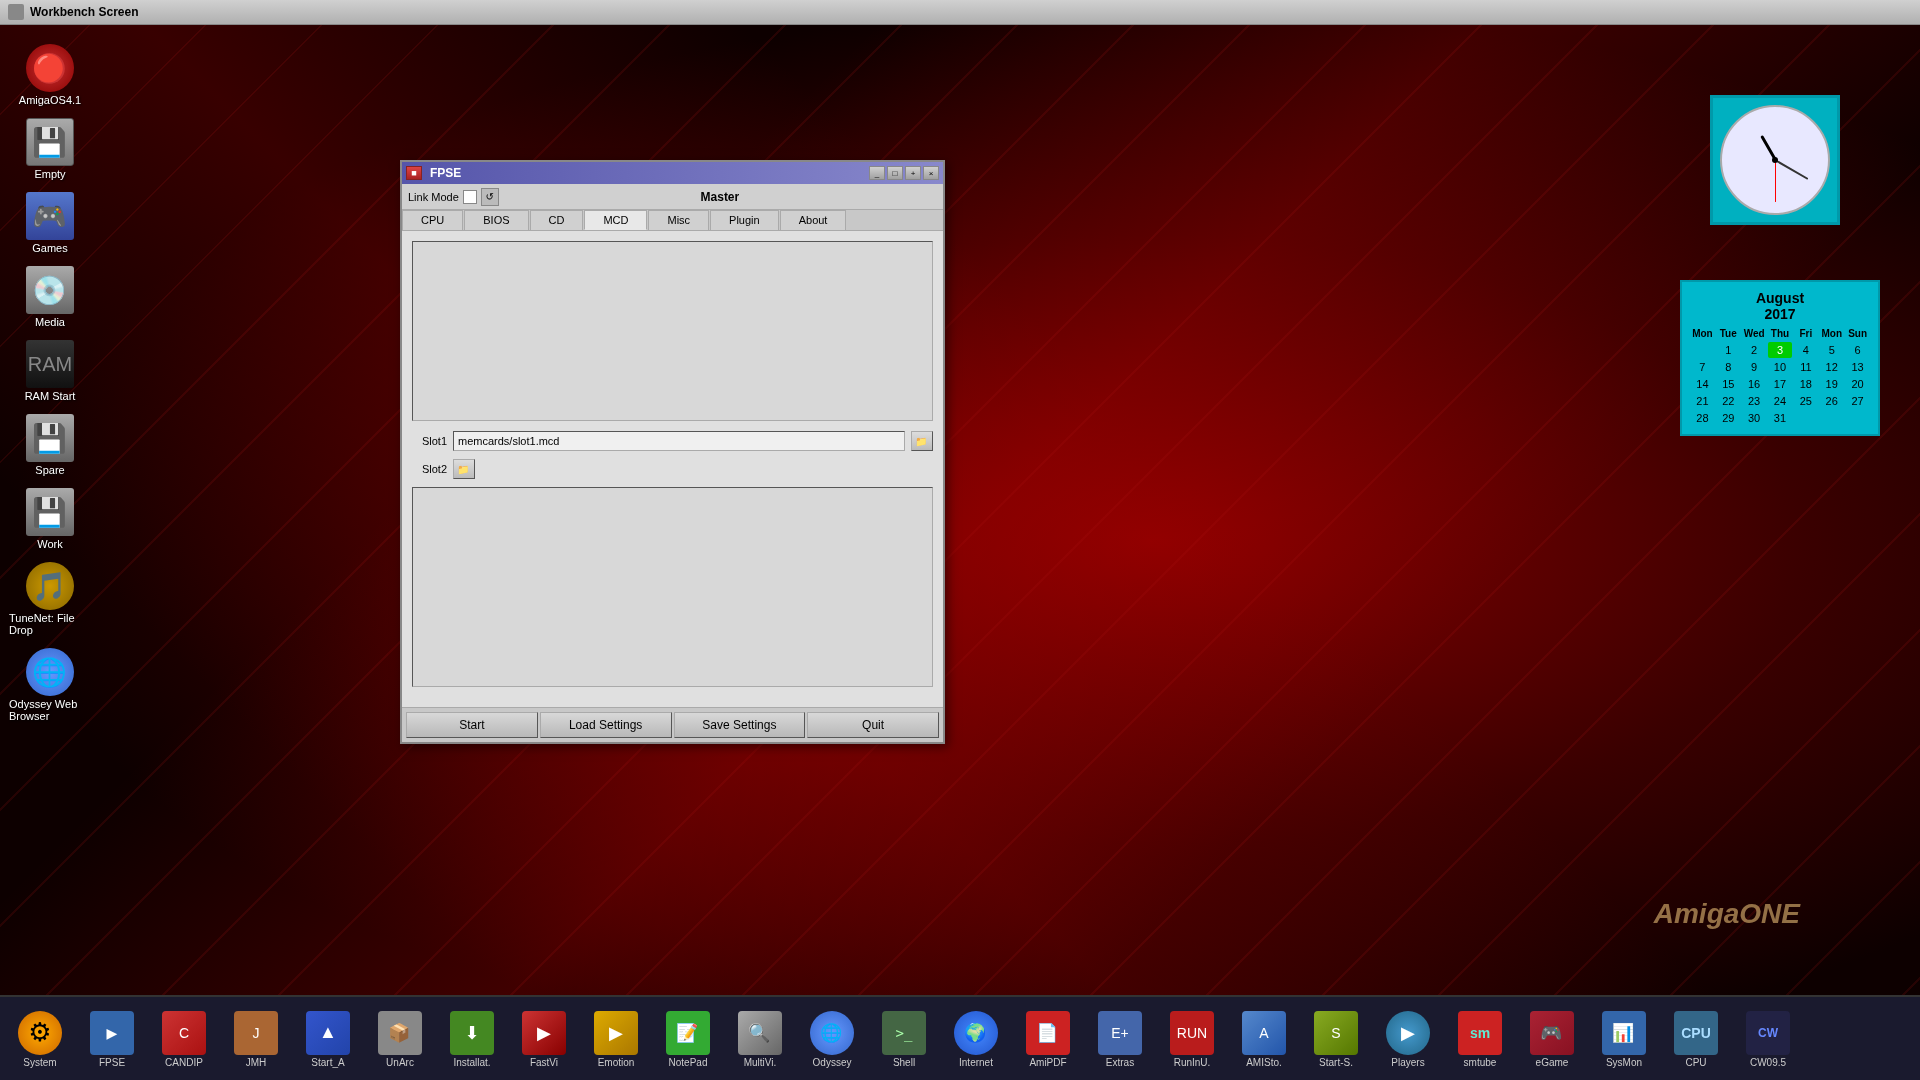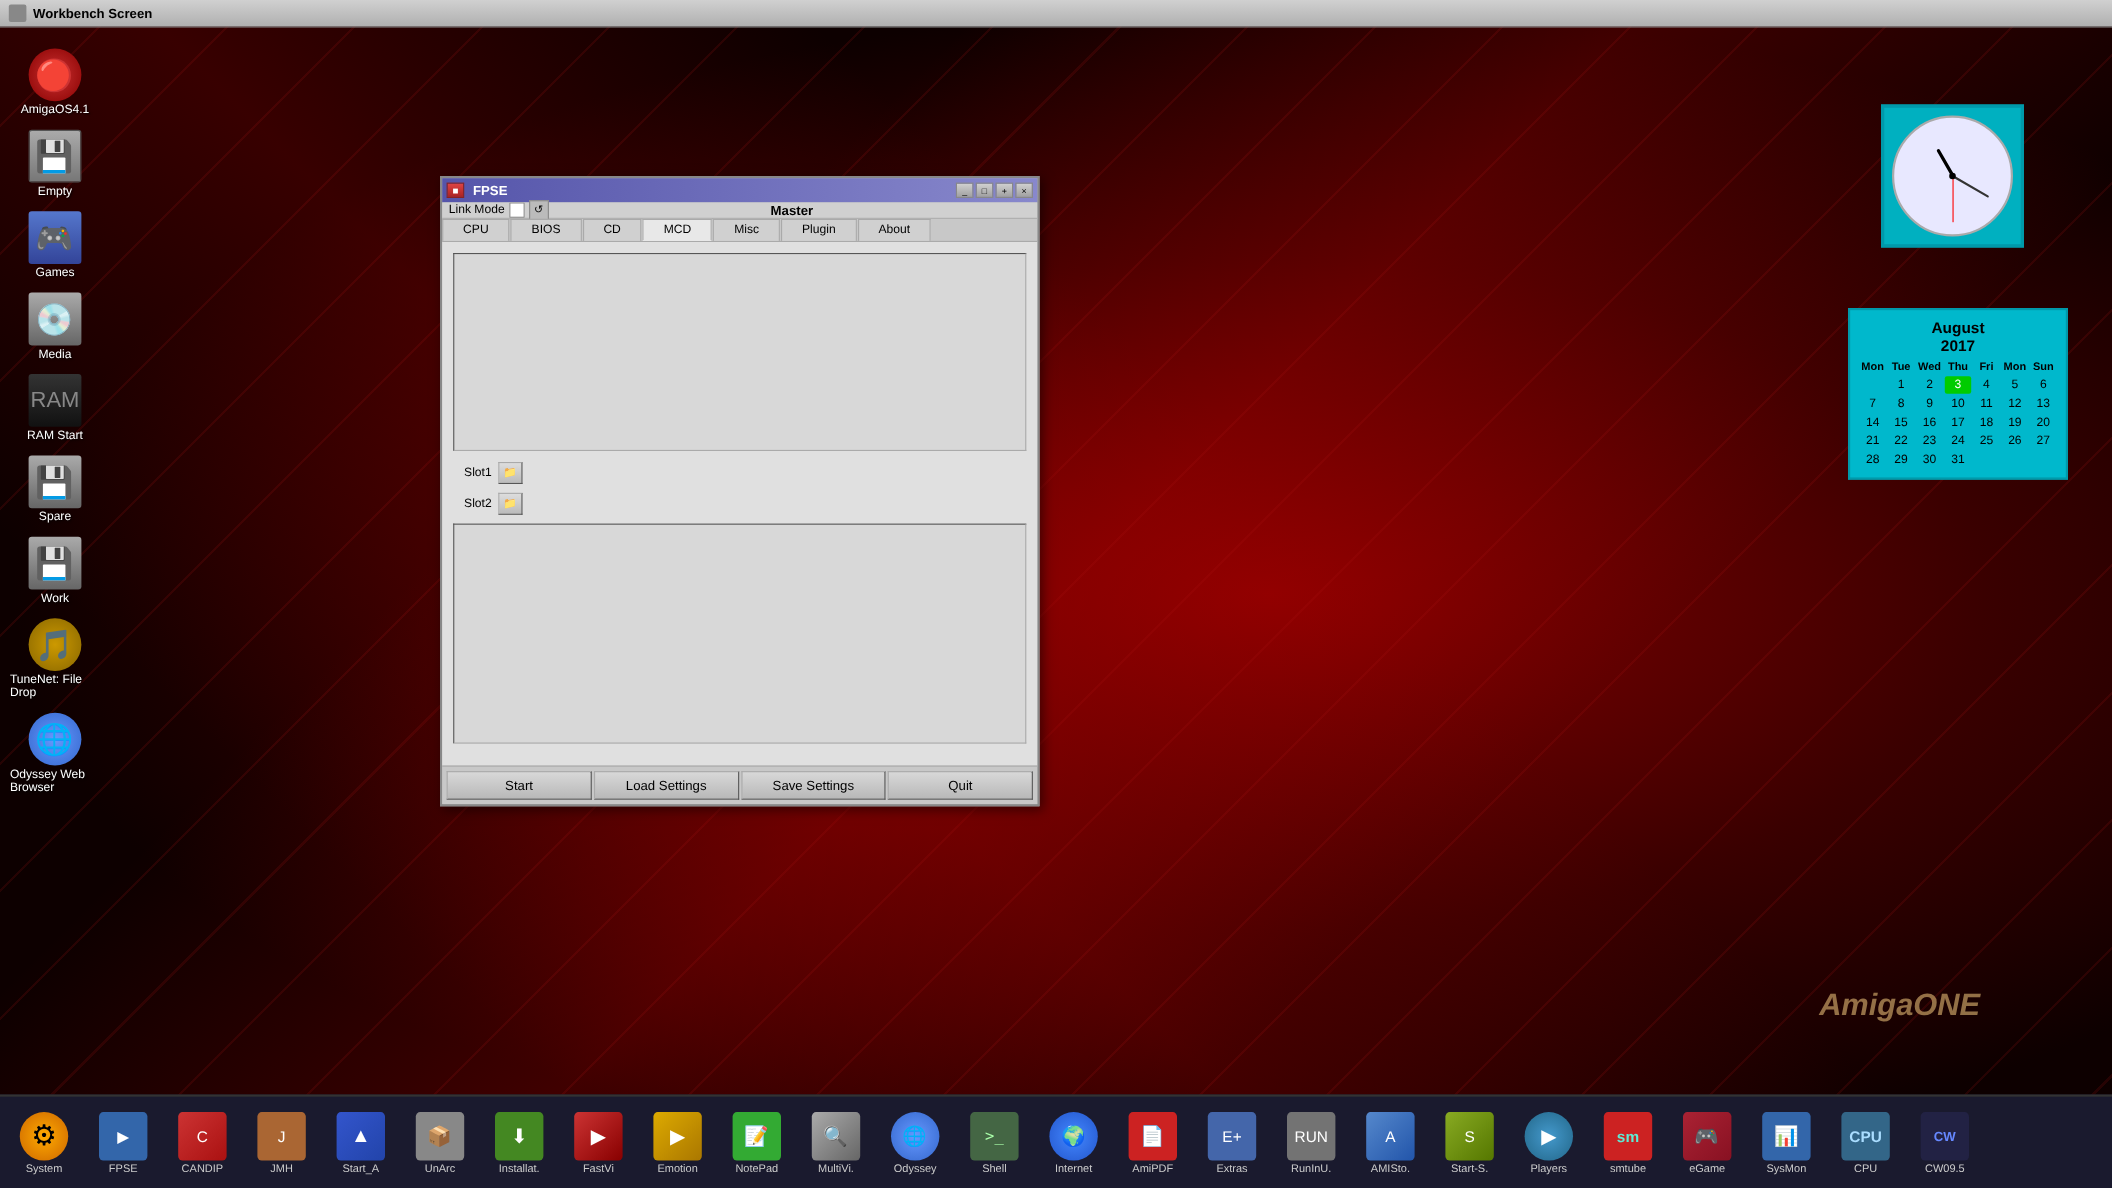--- a/index.html
+++ b/index.html
@@ -270,21 +270,21 @@
       cursor: pointer;
       font-size: 8px;
       display: flex;
       align-items: center;
       justify-content: center;
     }
 
     
     .window-toolbar {
       background: #d0d0d0;
-      height: 15px;
+      height: 26px;
       display: flex;
       align-items: center;
       padding: 0 6px;
       gap: 4px;
       border-bottom: 1px solid #aaa;
     }
     .toolbar-label {
       font-size: 11px;
       color: #000;
     }
@@ -463,21 +463,21 @@
     .tb-install { background: #448822; border-radius: 4px; }
     .tb-fastvi { background: linear-gradient(135deg, #cc3333, #880000); border-radius: 4px; }
     .tb-emotion { background: linear-gradient(135deg, #ddaa00, #aa7700); border-radius: 4px; }
     .tb-notepad { background: #33aa33; border-radius: 4px; }
     .tb-multivi { background: linear-gradient(135deg, #aaa, #666); border-radius: 4px; }
     .tb-odyssey { background: radial-gradient(circle, #6699ff, #3366cc); border-radius: 50%; }
     .tb-shell { background: #446644; border-radius: 4px; }
     .tb-internet { background: radial-gradient(circle, #4488ff, #2255cc); border-radius: 50%; }
     .tb-amipdf { background: #cc2222; border-radius: 4px; }
     .tb-extras { background: #4466aa; border-radius: 4px; }
-    .tb-runinu { background: #737373; border-radius: 4px; }
+    .tb-runinu { background: #b91c1c; border-radius: 4px; }
     .tb-amisto { background: linear-gradient(135deg, #5588cc, #2255aa); border-radius: 4px; }
     .tb-starts { background: linear-gradient(135deg, #88aa22, #557700); border-radius: 4px; }
     .tb-players { background: radial-gradient(circle, #4499cc, #226688); border-radius: 50%; }
     .tb-smtube { background: #cc2222; border-radius: 4px; }
     .tb-egame { background: linear-gradient(135deg, #aa2233, #881122); border-radius: 4px; }
     .tb-sysmon { background: #3366aa; border-radius: 4px; }
     .tb-cpu { background: #336688; border-radius: 4px; }
     .tb-cw { background: #222244; border-radius: 4px; }
 
     
@@ -631,20 +631,21 @@
     <div class="tab">Misc</div>
     <div class="tab">Plugin</div>
     <div class="tab">About</div>
   </div>
 
   <div class="window-content">
     <div class="content-area"></div>
 
     <div class="slot-row">
       <span class="slot-label">Slot1</span>
+      <input class="slot-input" type="text" value="memcards/slot1.mcd" style="">
       <div class="slot-browse">📁</div>
     </div>
 
     <div class="slot-row">
       <span class="slot-label">Slot2</span>
       <div class="slot-browse">📁</div>
     </div>
 
     <div class="content-lower"></div>
   </div>

